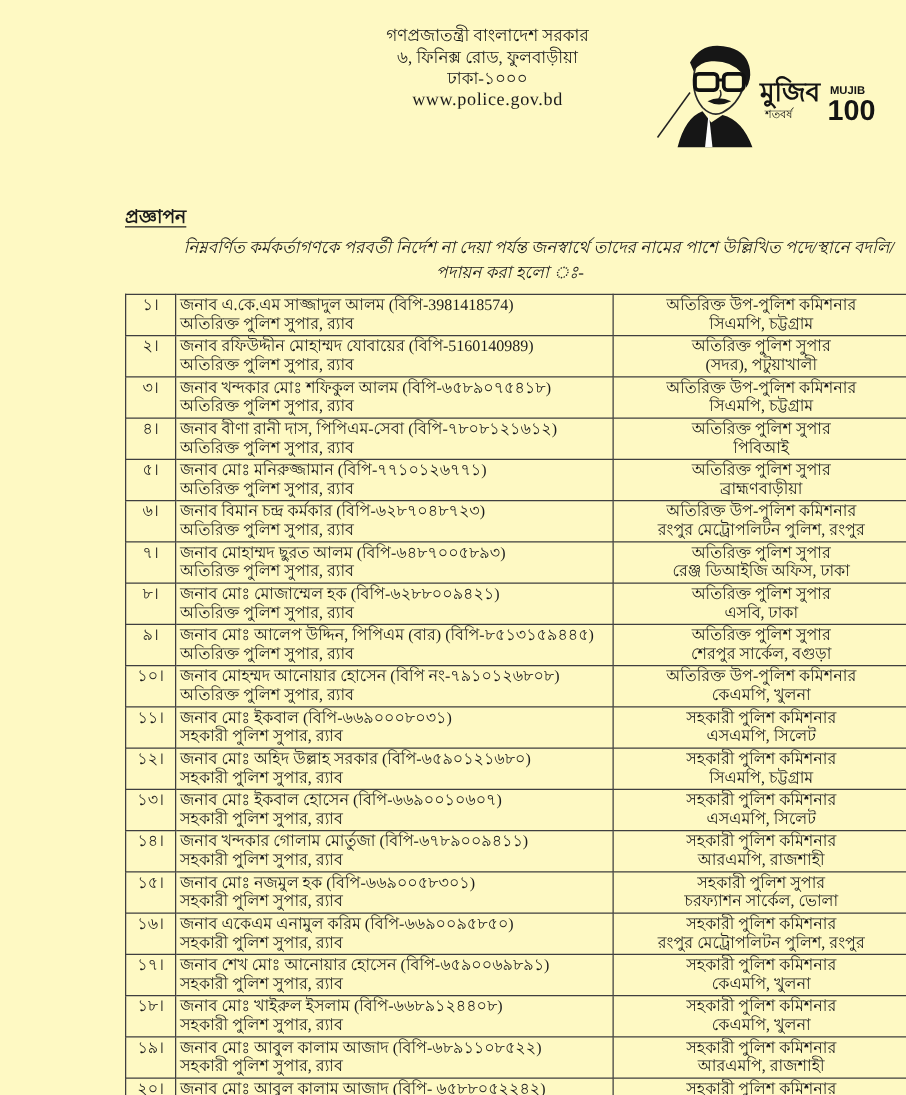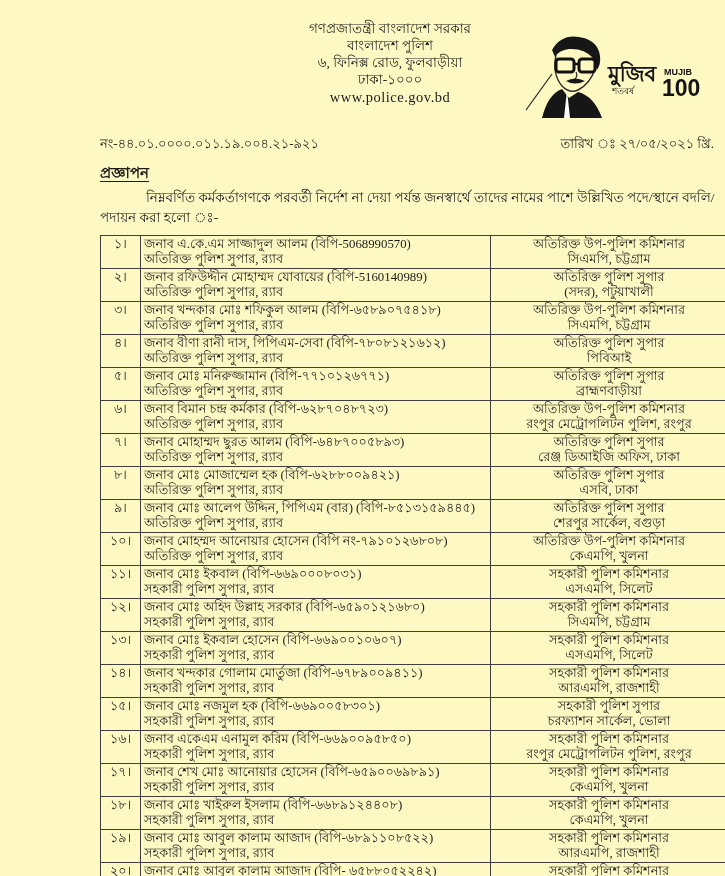--- a/index.html
+++ b/index.html
@@ -37,21 +37,22 @@
   
   .doc-title {
     position: absolute; top: 161px; left: 100px; width: 614px;
     font-size: 15px; font-weight: bold;
     text-decoration: underline; text-underline-offset: 3px;
   }
   
   .intro {
     position: absolute; top: 188px; left: 100px; width: 616px;
     font-size: 13.5px; line-height: 20px; text-indent: 46px;
-    text-align: left;
+    text-align: center;
+    font-style: italic;
   }
   
   table.transfer {
     position: absolute; top: 235px; left: 100px;
     width: 614px; border-collapse: collapse;
     font-size: 12.8px; line-height: 15px;
     table-layout: fixed;
   }
   table.transfer td {
     border: 1px solid #3f3f3f;
@@ -64,21 +65,20 @@
   td.c-name   { width: 343px; text-align: left; }
   td.c-post   { width: 230px; text-align: center; }
 </style>
 </head>
 <body>
 
 <div class="page">
 
   <div class="org-block">
     <div>গণপ্রজাতন্ত্রী বাংলাদেশ সরকার</div>
-    <div>বাংলাদেশ পুলিশ</div>
     <div>৬, ফিনিক্স রোড, ফুলবাড়ীয়া</div>
     <div>ঢাকা-১০০০</div>
     <div class="website">www.police.gov.bd</div>
   </div>
 
   <div class="logo">
     <svg viewBox="0 0 200 92" width="200" height="92">
 
       <path d="M14,84 L40,48" stroke="#222" stroke-width="1.2" fill="none"></path>
 
@@ -97,35 +97,31 @@
       <path d="M30,92 Q36,68 50,63 L57,72 L66,66 Q82,70 90,92 Z" fill="#161616"></path>
       <path d="M55,64 L58,92 L52,92 Z" fill="#fdfdfc"></path>
 
       <text x="96" y="55" font-size="21" font-weight="bold" fill="#141414" font-family="Liberation Serif, serif">মুজিব</text>
       <text x="100" y="68" font-size="9" fill="#141414" font-family="Liberation Serif, serif">শতবর্ষ</text>
       <text x="152" y="49" font-size="9" font-weight="bold" fill="#141414" font-family="Liberation Sans, sans-serif">MUJIB</text>
       <text x="150" y="70" font-size="23" font-weight="bold" fill="#141414" font-family="Liberation Sans, sans-serif">100</text>
     </svg>
   </div>
 
-  <div class="memo-row">
-    <span>নং-৪৪.০১.০০০০.০১১.১৯.০০৪.২১-৯২১</span>
-    <span>তারিখ ঃ ২৭/০৫/২০২১ খ্রি.</span>
-  </div>
 
   <div class="doc-title">প্রজ্ঞাপন</div>
 
   <div class="intro">নিম্নবর্ণিত কর্মকর্তাগণকে পরবর্তী নির্দেশ না দেয়া পর্যন্ত জনস্বার্থে তাদের নামের পাশে উল্লিখিত পদে/স্থানে বদলি/পদায়ন করা হলো ঃ-</div>
 
   <table class="transfer">
     <tbody id="rows">
   <tr>
     <td class="c-serial">১।</td>
     <td class="c-name">
-      <div>জনাব এ.কে.এম সাজ্জাদুল আলম (বিপি-5068990570)</div>
+      <div>জনাব এ.কে.এম সাজ্জাদুল আলম (বিপি-3981418574)</div>
       <div>অতিরিক্ত পুলিশ সুপার, র‍্যাব</div>
     </td>
     <td class="c-post">
       <div>অতিরিক্ত উপ-পুলিশ কমিশনার</div>
       <div>সিএমপি, চট্টগ্রাম</div>
     </td>
   </tr>
 
   <tr>
     <td class="c-serial">২।</td>

